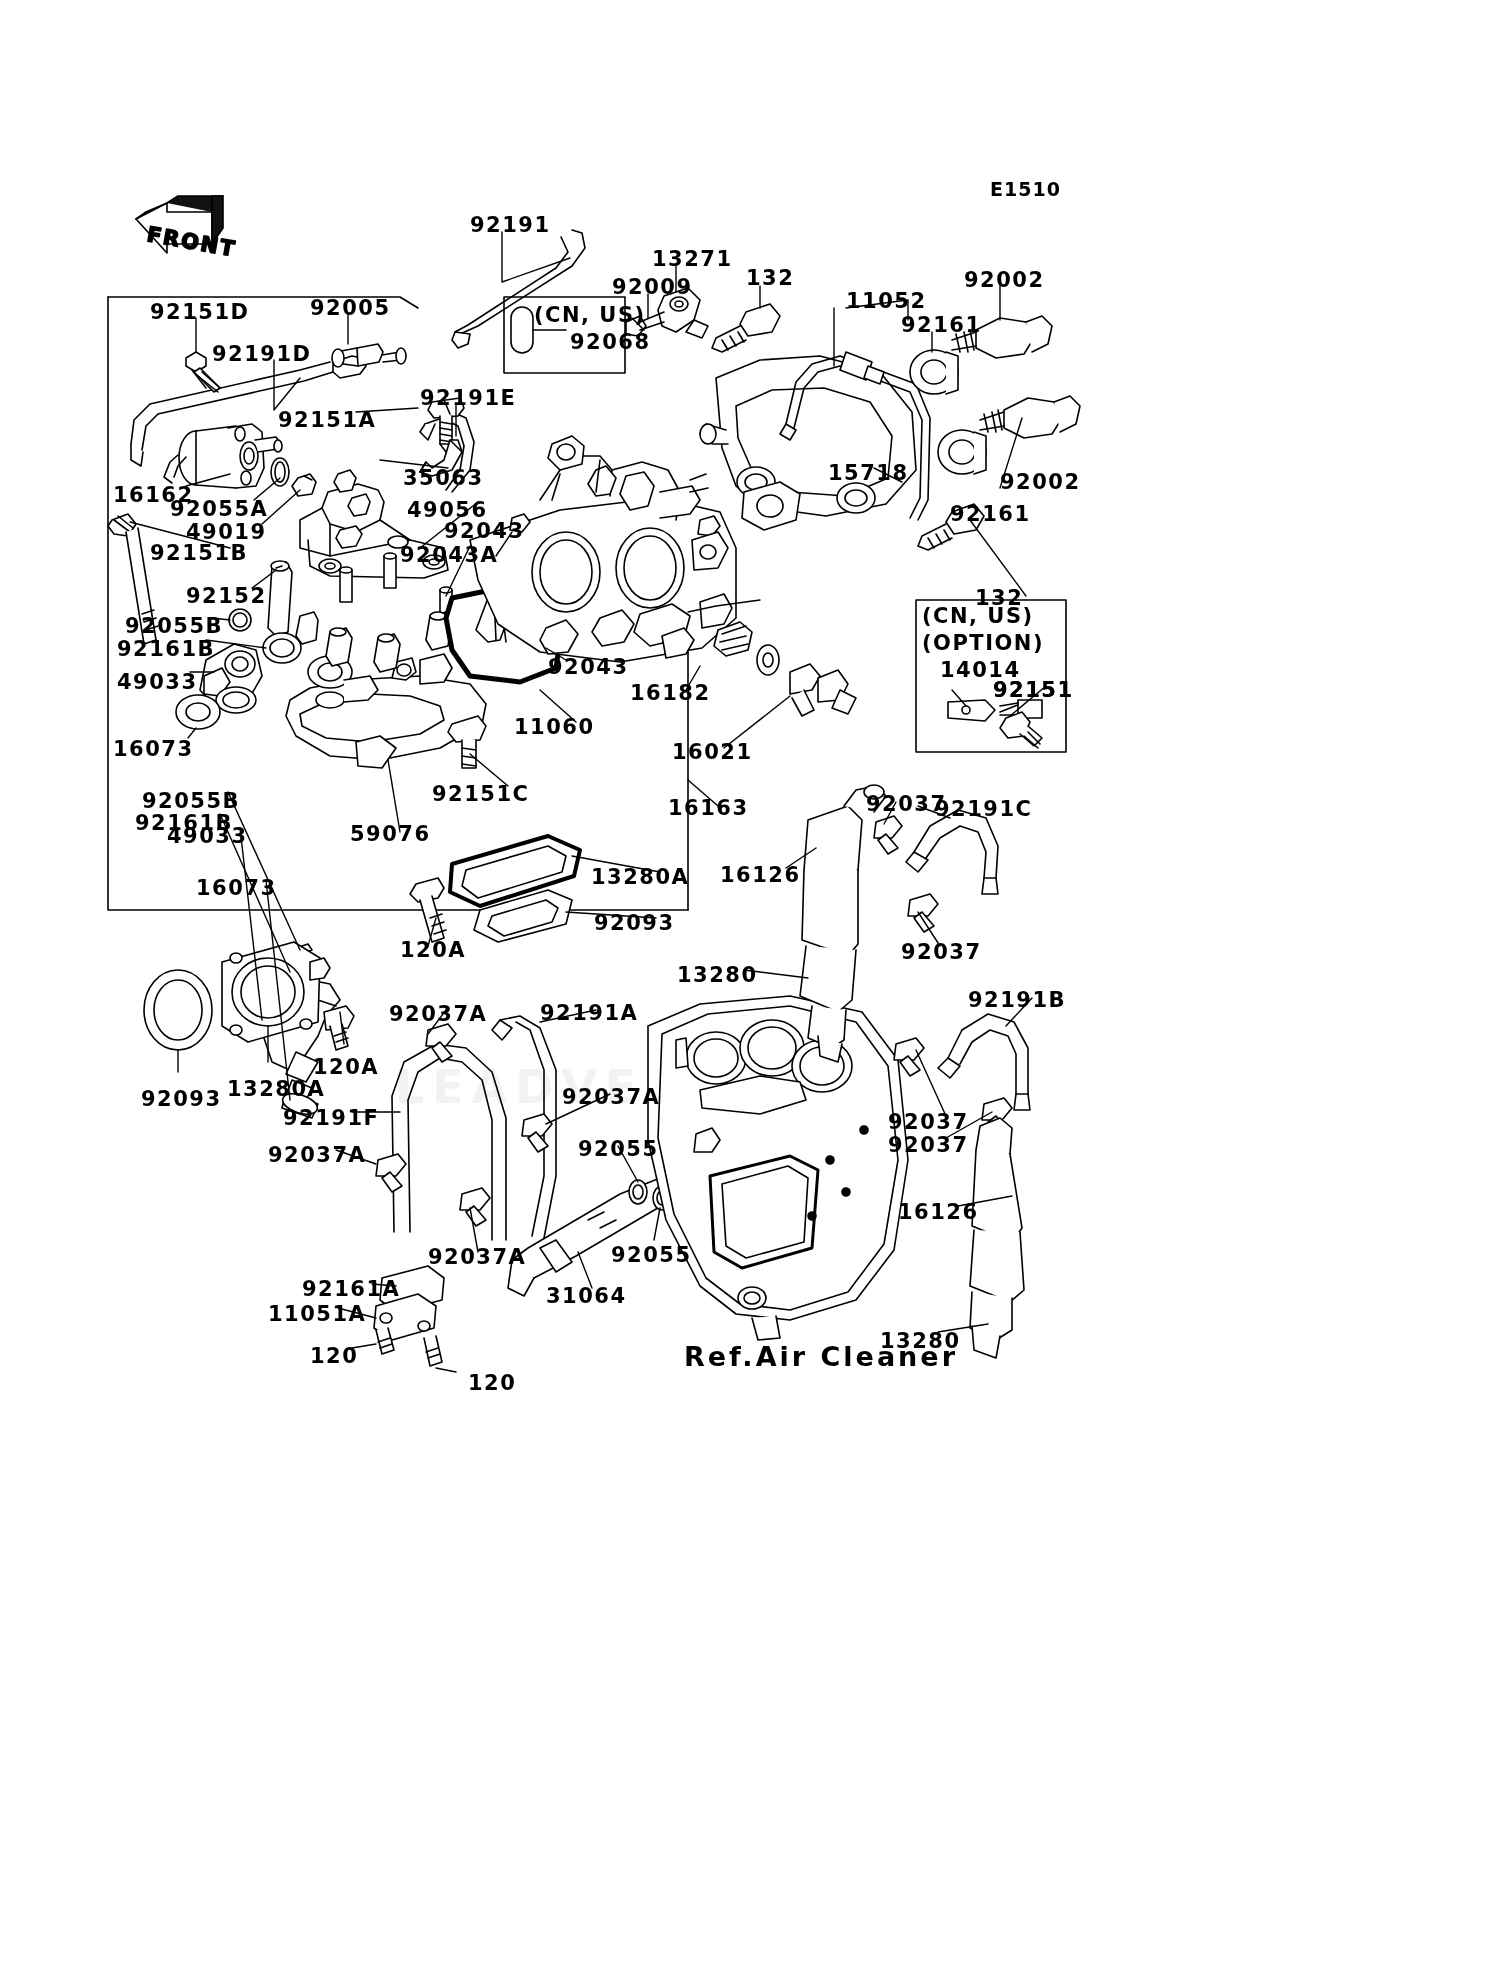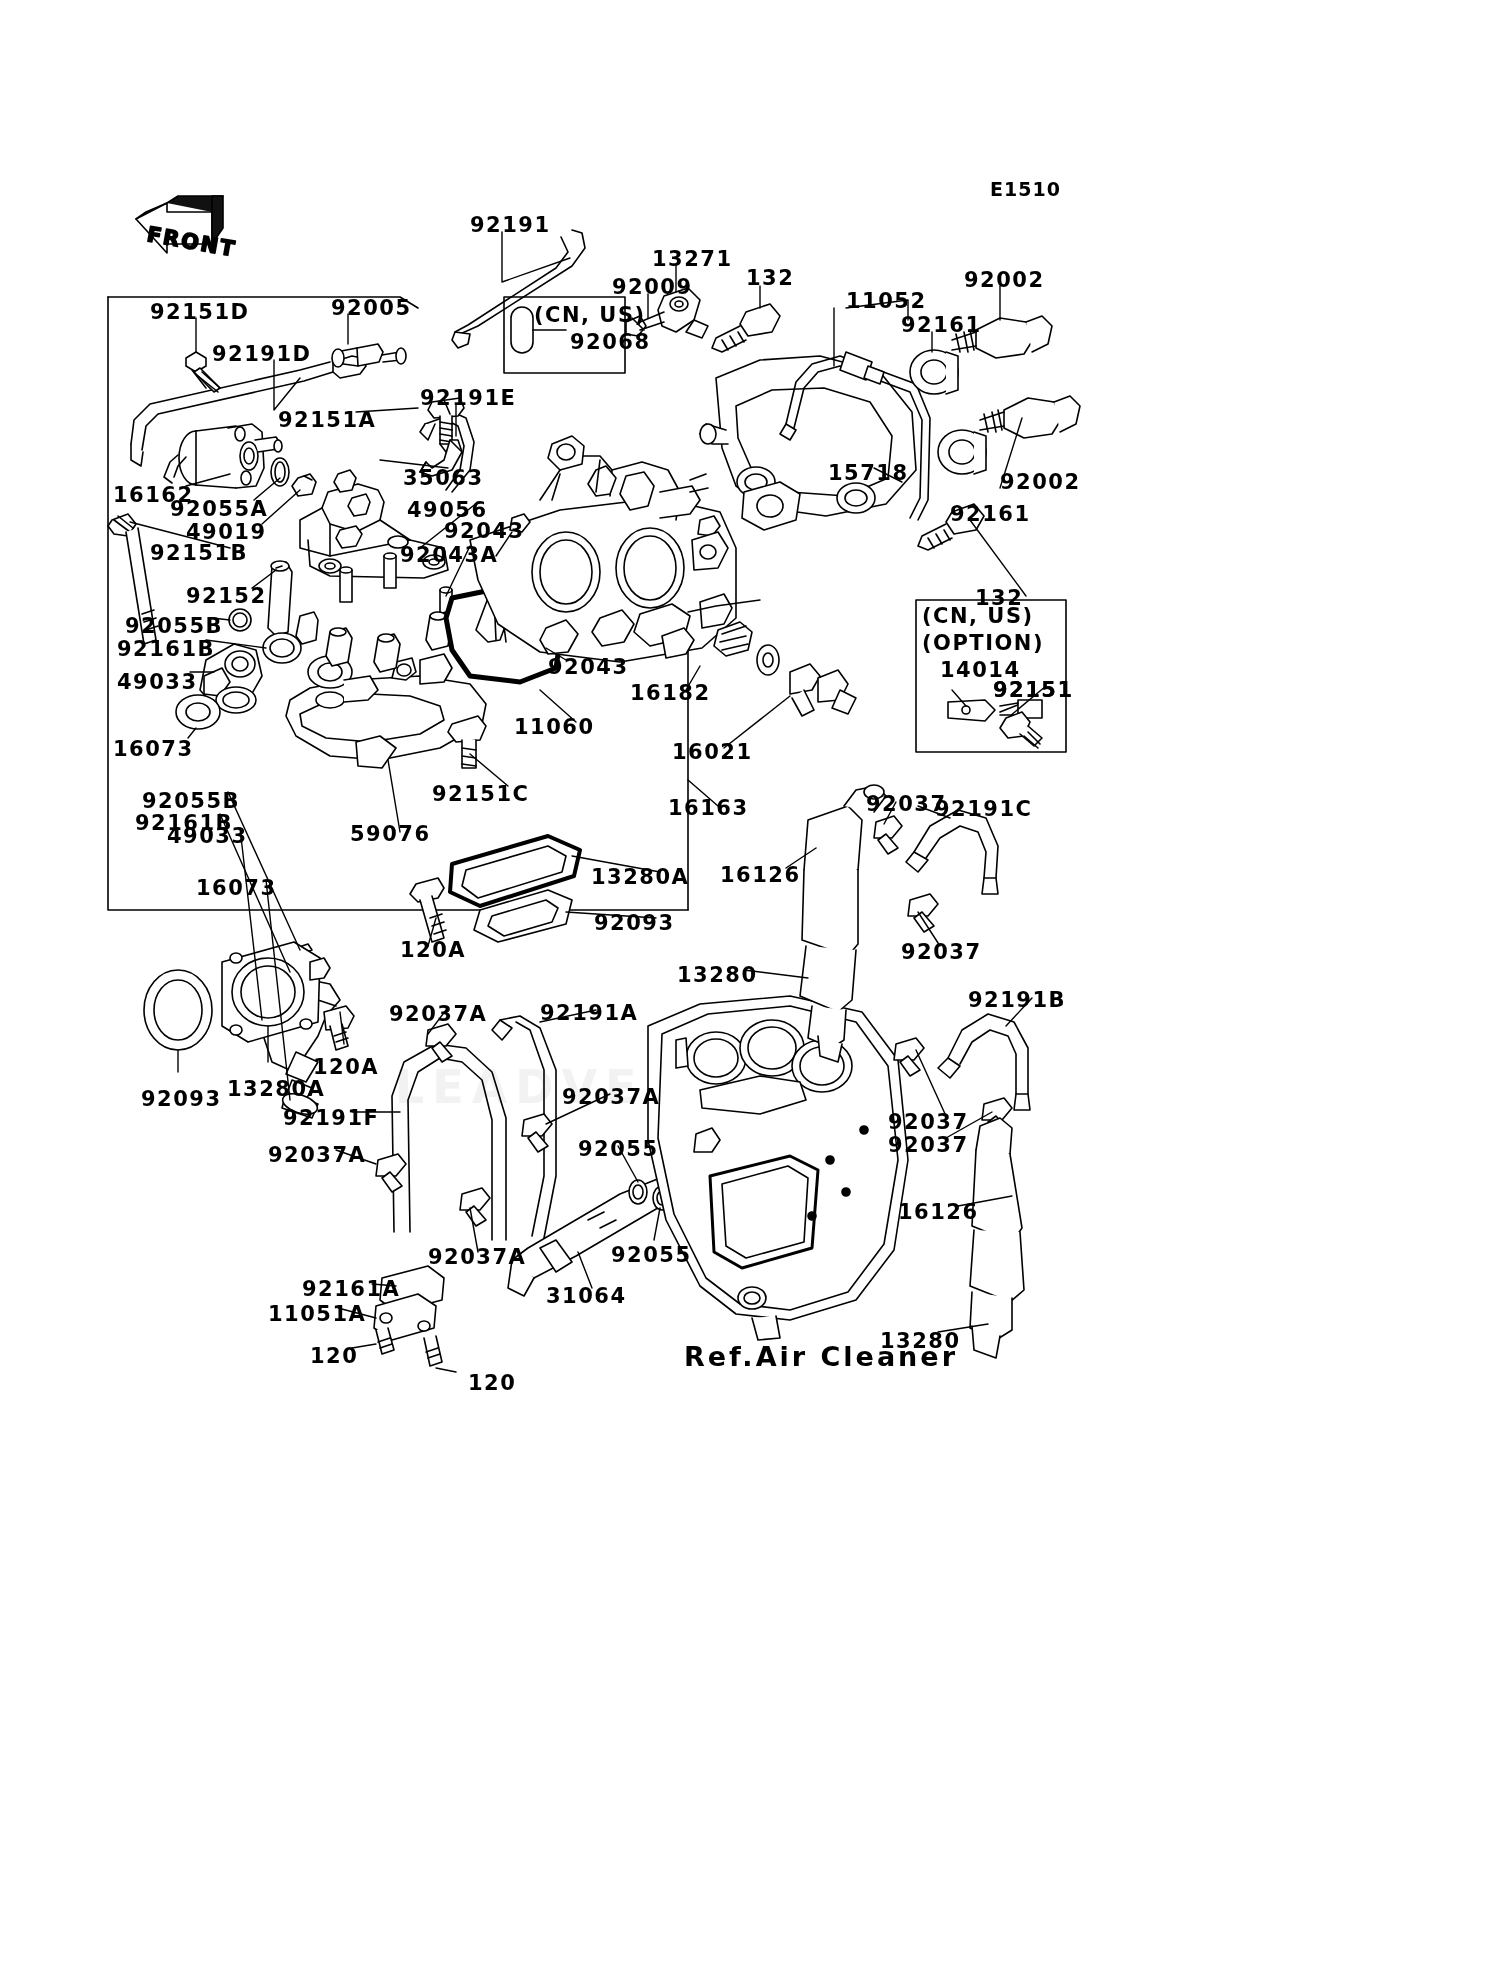--- a/index.html
+++ b/index.html
@@ -493,21 +493,21 @@
   <div class="lbl" style="left:922px;top:604px;">(CN, US)</div>
   <div class="lbl" style="left:922px;top:631px;">(OPTION)</div>
   <div class="lbl" style="left:940px;top:658px;">14014</div>
   <div class="lbl" style="left:993px;top:678px;">92151</div>
 
   <div class="refair" style="left:684px;top:1341px;">Ref.Air Cleaner</div>
 
 
   <div id="callout-layer">
       <div class="lbl" style="left: 150px; top: 300px;">92151D</div>
-      <div class="lbl" style="left: 331px; top: 296px;">92005</div>
+      <div class="lbl" style="left: 310px; top: 296px;">92005</div>
       <div class="lbl" style="left: 470px; top: 213px;">92191</div>
       <div class="lbl" style="left: 612px; top: 275px;">92009</div>
       <div class="lbl" style="left: 652px; top: 247px;">13271</div>
       <div class="lbl" style="left: 746px; top: 266px;">132</div>
       <div class="lbl" style="left: 806px; top: 289px; margin-left: 40px;">11052</div>
       <div class="lbl" style="left: 901px; top: 313px;">92161</div>
       <div class="lbl" style="left: 964px; top: 268px;">92002</div>
       <div class="lbl" style="left: 212px; top: 342px;">92191D</div>
       <div class="lbl" style="left: 420px; top: 386px;">92191E</div>
       <div class="lbl" style="left: 278px; top: 408px;">92151A</div>

